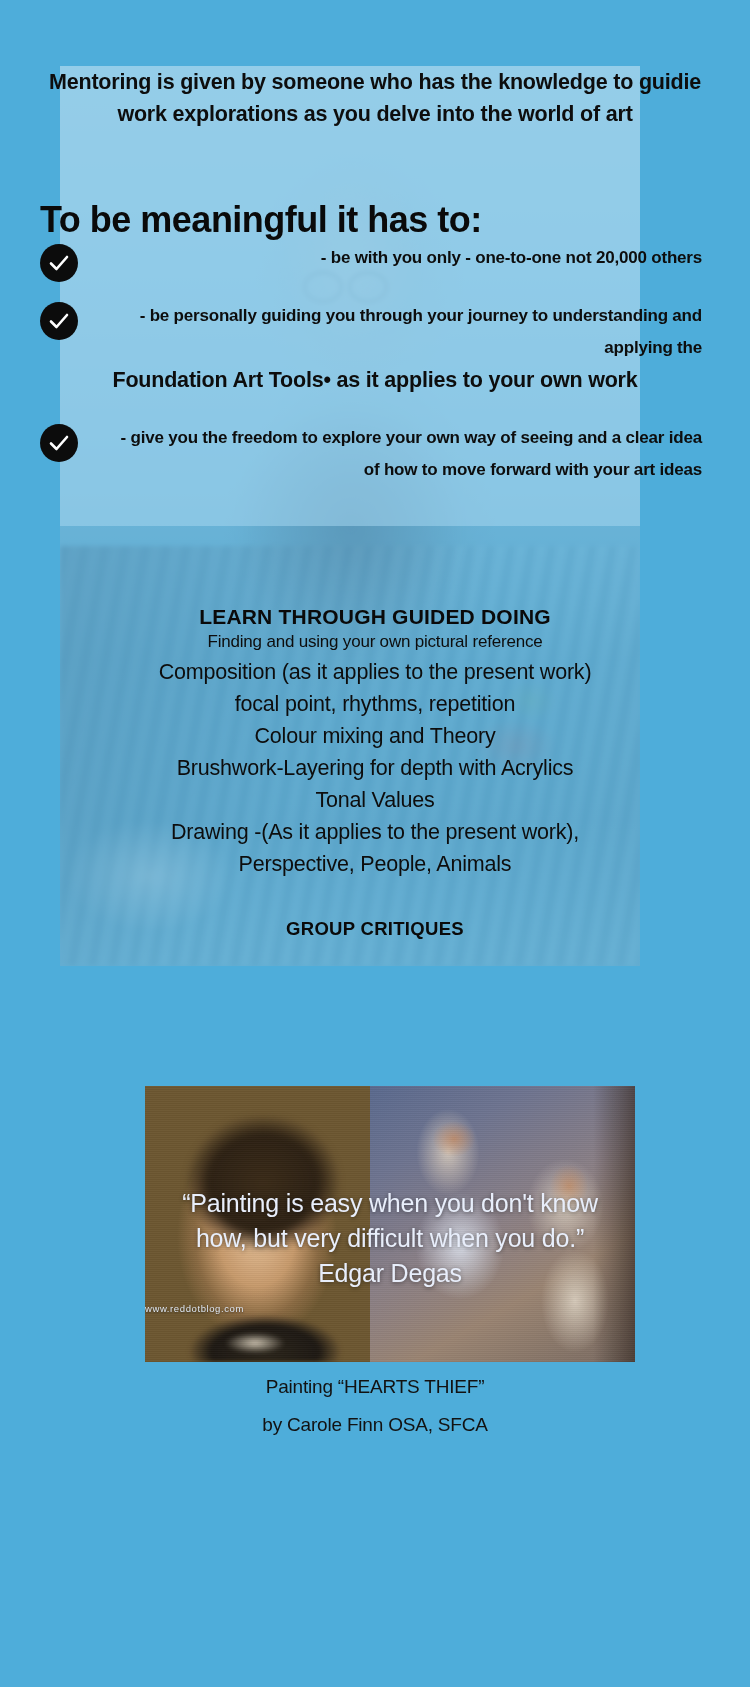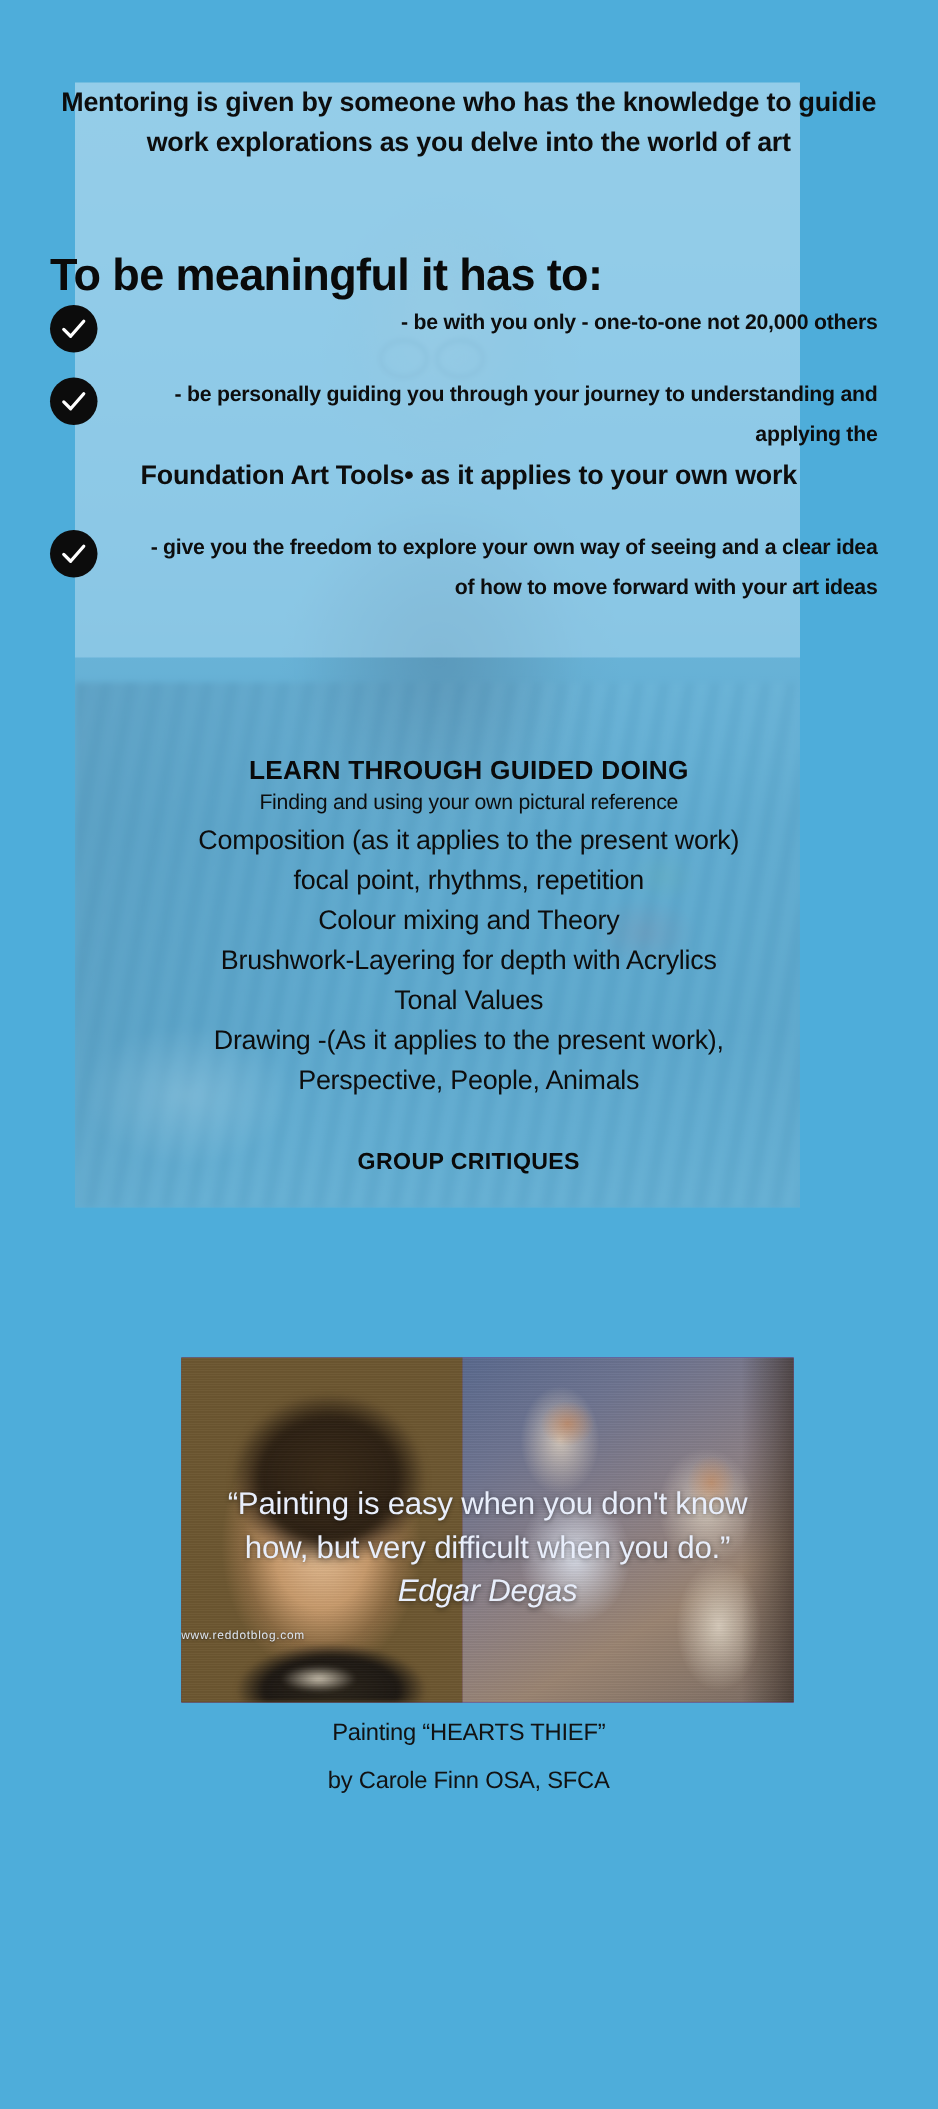--- a/index.html
+++ b/index.html
@@ -216,21 +216,21 @@
     position: absolute;
     left: 105px;
     top: 1070px;
     width: 490px;
     height: 276px;
   }
   #degas-image {
     position: absolute;
     inset: 0;
     overflow: hidden;
-    background: #701a75;
+    background: #14532d;
   }
   #degas-image .portrait {
     position: absolute;
     left: 0; top: 0;
     width: 225px; height: 276px;
     background:
       radial-gradient(ellipse 80px 105px at 112px 150px, #e2bd95 0%, #c79a6c 48%, #8a6a42 78%, #6d5731 100%),
       linear-gradient(180deg, #6d5c33 0%, #7a6636 55%, #5d4e2b 100%);
   }
   #degas-image .hair {
@@ -295,21 +295,20 @@
     width: 438px;
     text-align: center;
     color: #e8eefb;
     font-size: 25px;
     line-height: 35px;
     letter-spacing: -.2px;
     text-shadow: 0 1px 4px rgba(0,0,0,.45);
   }
   #degas-attrib {
     text-align: center;
-    font-style: italic;
   }
   #degas-watermark {
     position: absolute;
     left: 0;
     bottom: 48px;
     width: 408px;
     text-align: left;
     color: #dfe7f2;
     font-size: 9.5px;
     letter-spacing: .6px;

